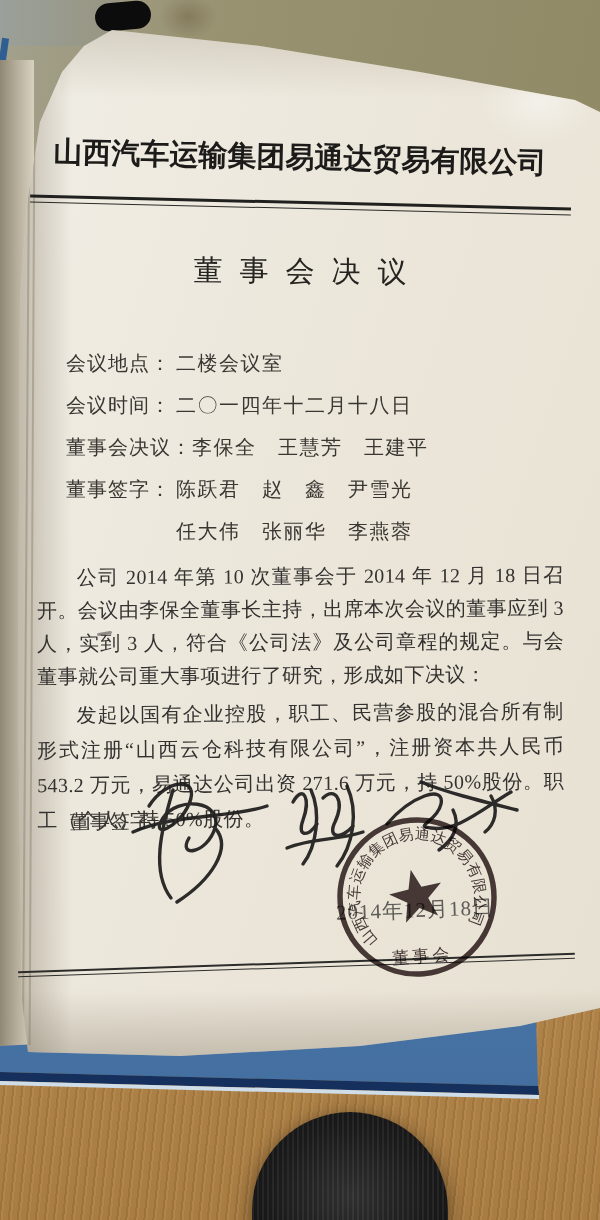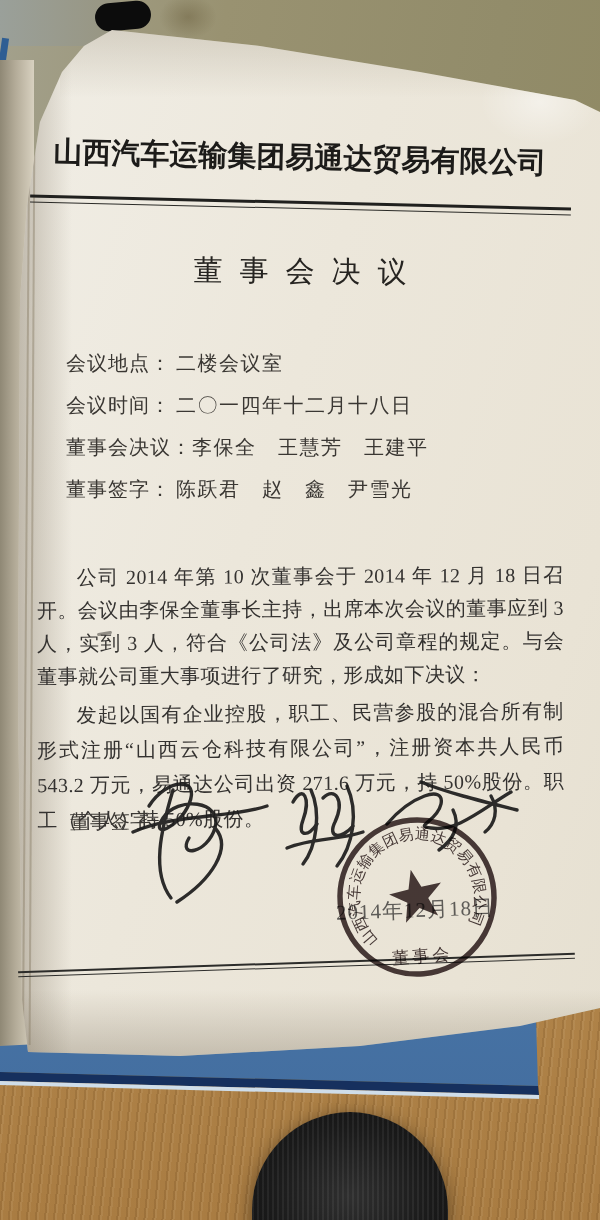--- a/index.html
+++ b/index.html
@@ -125,20 +125,23 @@
       </div>
       <div class="info-row">
         <span class="info-label">会议时间：</span><span class="info-value">二〇一四年十二月十八日</span>
       </div>
       <div class="info-row">
         <span class="info-label">董事会决议：</span><span class="info-value">李保全　王慧芳　王建平</span>
       </div>
       <div class="info-row">
         <span class="info-label">董事签字：</span><span class="info-value">陈跃君　赵　鑫　尹雪光</span>
       </div>
+      <div class="info-row">
+        <span class="info-label"></span><span class="info-value">任大伟　张丽华　李燕蓉</span>
+      </div>
     </div>
 
     <p class="para" id="para-1">公司 2014 年第 10 次董事会于 2014 年 12 月 18 日召开。会议由李保全董事长主持，出席本次会议的董事应到 3 人，实到 3 人，符合《公司法》及公司章程的规定。与会董事就公司重大事项进行了研究，形成如下决议：</p>
     <p class="para" id="para-2">发起以国有企业控股，职工、民营参股的混合所有制形式注册“山西云仓科技有限公司”，注册资本共人民币 543.2 万元，易通达公司出资 271.6 万元，持 50%股份。职工（个人）持 50%股份。</p>
 
     <div class="abs" id="stray-mark"></div>
 
     <div class="abs" id="signature-label">董事签字:</div>
 
     <svg class="abs" id="signatures-svg" width="420" height="150" viewBox="0 0 420 150">

